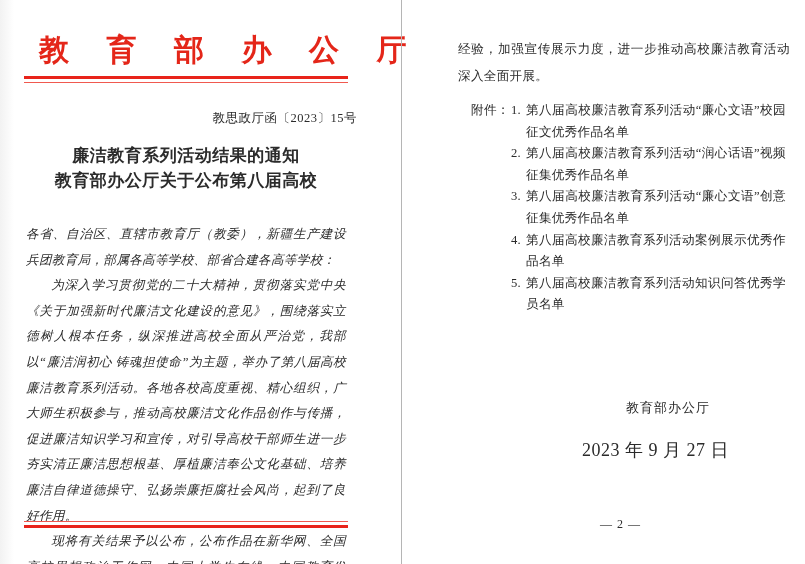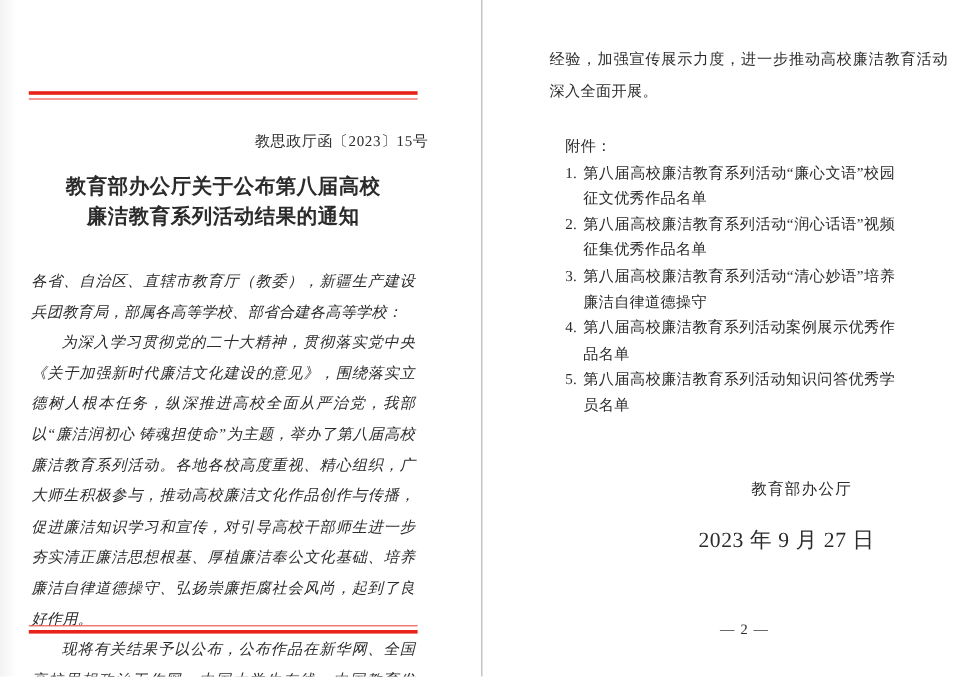--- a/index.html
+++ b/index.html
@@ -89,26 +89,25 @@
   
   .rp-content {
     position: absolute;
     top: 36px; left: 56px; width: 332px;
     font-size: 12.6px;
     line-height: 27px;
     text-align: justify;
     letter-spacing: 0.3px;
   }
   .attachments {
-    margin-top: 22px;
+    margin-top: 10px;
     margin-left: 13px;
     display: flex;
     align-items: flex-start;
     line-height: 21.6px;
-    flex-direction: column;
   }
   .att-label { flex: none; width: 40px; white-space: nowrap; }
   .att-list { flex: none; width: 278px; }
   .att-row { display: flex; align-items: flex-start; }
   .att-num { flex: none; width: 15px; }
   .att-text { flex: none; width: 260px; text-align: justify; }
 
   .signature {
     position: absolute;
     top: 399px; right: 95px;
@@ -131,28 +130,29 @@
     letter-spacing: 1px;
   }
 </style>
 </head>
 <body>
 
 <div class="canvas">
 
   <div class="page page-left">
 
+    <div class="letterhead">教 育 部 办 公 厅</div>
 
     <div class="rule rule-header"></div>
 
     <div class="doc-number">教思政厅函〔2023〕15号</div>
 
     <div class="doc-title">
+      <div>廉洁教育系列活动结果的通知</div>
       <div>教育部办公厅关于公布第八届高校</div>
-      <div>廉洁教育系列活动结果的通知</div>
     </div>
 
     <div class="body-text">
       <p class="salutation">各省、自治区、直辖市教育厅（教委），新疆生产建设兵团教育局，部属各高等学校、部省合建各高等学校：</p>
       <p>为深入学习贯彻党的二十大精神，贯彻落实党中央《关于加强新时代廉洁文化建设的意见》，围绕落实立德树人根本任务，纵深推进高校全面从严治党，我部以“廉洁润初心 铸魂担使命”为主题，举办了第八届高校廉洁教育系列活动。各地各校高度重视、精心组织，广大师生积极参与，推动高校廉洁文化作品创作与传播，促进廉洁知识学习和宣传，对引导高校干部师生进一步夯实清正廉洁思想根基、厚植廉洁奉公文化基础、培养廉洁自律道德操守、弘扬崇廉拒腐社会风尚，起到了良好作用。</p>
       <p>现将有关结果予以公布，公布作品在新华网、全国高校思想政治工作网、中国大学生在线、中国教育发布、国家智慧教育公共服务平台学习二十大云课堂进行展播。希望各地各校认真总结</p>
     </div>
 
     <div class="rule rule-footer"></div>
   </div>
@@ -170,21 +170,21 @@
           <div class="att-row">
             <span class="att-num">1.</span>
             <span class="att-text">第八届高校廉洁教育系列活动“廉心文语”校园征文优秀作品名单</span>
           </div>
           <div class="att-row">
             <span class="att-num">2.</span>
             <span class="att-text">第八届高校廉洁教育系列活动“润心话语”视频征集优秀作品名单</span>
           </div>
           <div class="att-row">
             <span class="att-num">3.</span>
-            <span class="att-text">第八届高校廉洁教育系列活动“清心妙语”培养廉洁自律道德操守</span>
+            <span class="att-text">第八届高校廉洁教育系列活动“廉心文语”创意征集优秀作品名单</span>
           </div>
           <div class="att-row">
             <span class="att-num">4.</span>
             <span class="att-text">第八届高校廉洁教育系列活动案例展示优秀作品名单</span>
           </div>
           <div class="att-row">
             <span class="att-num">5.</span>
             <span class="att-text">第八届高校廉洁教育系列活动知识问答优秀学员名单</span>
           </div>
         </div>

